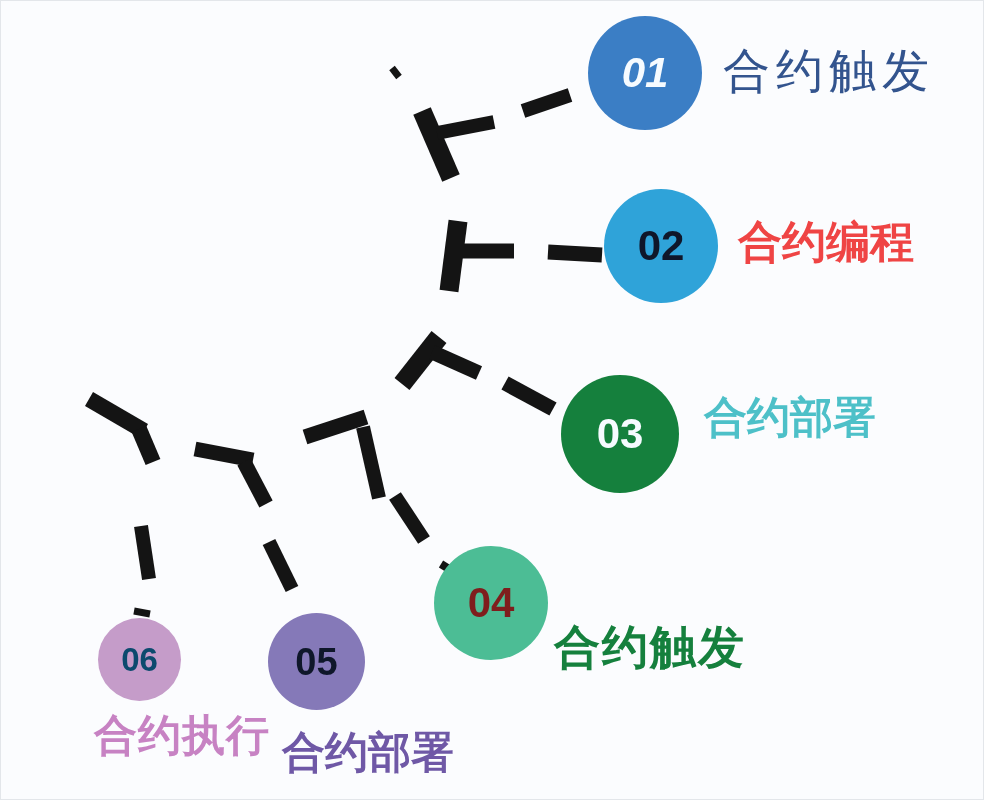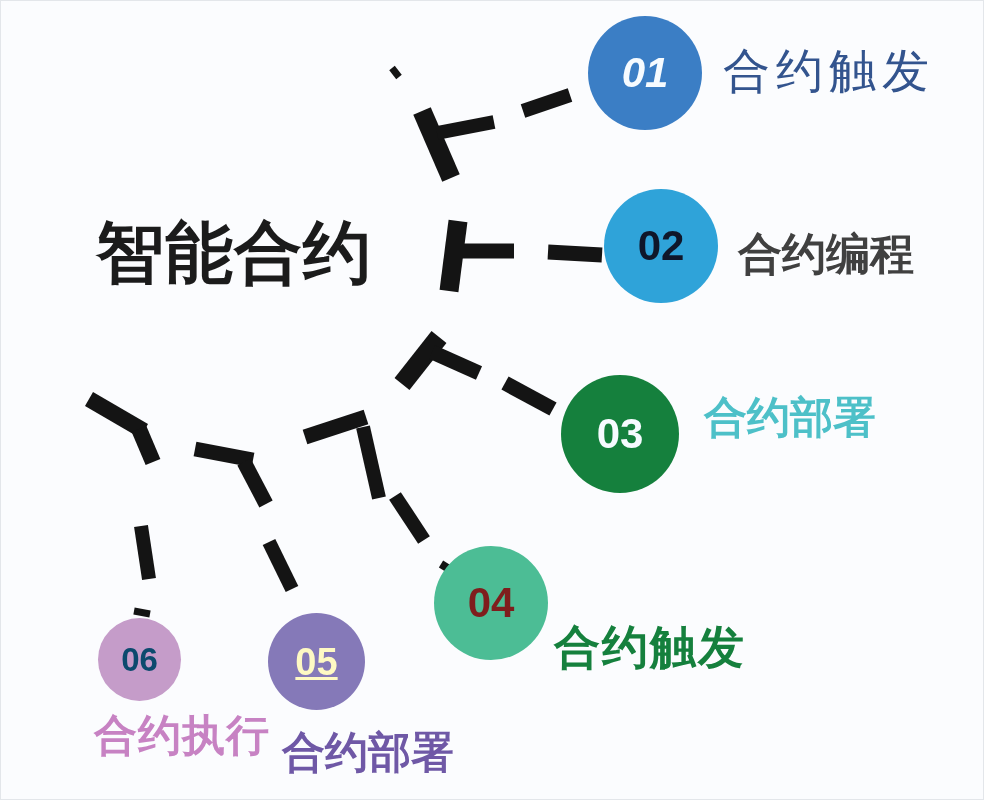--- a/index.html
+++ b/index.html
@@ -106,53 +106,52 @@
     </g>
 
     <g>
       <path d="M88,398 L143,430" stroke-width="16" style="stroke: rgb(20, 20, 20);"></path>
       <path d="M138,428 L152,461" stroke-width="16" style="stroke: rgb(20, 20, 20);"></path>
       <path d="M140,525 L148,578" stroke-width="14" style="stroke: rgb(20, 20, 20);"></path>
       <path d="M133,610 L149,613" stroke-width="7" style="stroke: rgb(20, 20, 20);"></path>
     </g>
   </svg>
 
-  <h1 class="title" style="color: rgb(27, 27, 27);">智能合约</h1>
 
   <div class="node">
     <div class="circle c1" style="background: rgb(59, 126, 197);">
       <span class="num n1" style="color: rgb(246, 251, 255); font-style: italic;">01</span>
     </div>
     <div class="label l1" style="color: rgb(51, 84, 142);">合约触发</div>
   </div>
 
   <div class="node">
     <div class="circle c2" style="background: rgb(47, 163, 217);">
       <span class="num n2" style="color: #0f172a;">02</span>
     </div>
-    <div class="label l2" style="color: #404040; margin-top: 12px;">合约编程</div>
+    <div class="label l2" style="color: #ef4444;">合约编程</div>
   </div>
 
   <div class="node">
     <div class="circle c3" style="background: #15803d;">
       <span class="num n3" style="color: rgb(246, 251, 255);">03</span>
     </div>
     <div class="label l3" style="color: rgb(77, 192, 200);">合约部署</div>
   </div>
 
   <div class="node">
     <div class="circle c4" style="background: rgb(76, 189, 149);">
       <span class="num n4" style="color: #7f1d1d;">04</span>
     </div>
     <div class="label l4" style="color: #15803d;">合约触发</div>
   </div>
 
   <div class="node">
     <div class="circle c5" style="background: rgb(133, 121, 184);">
-      <span class="num n5" style="color: #fef9c3; text-decoration: underline;">05</span>
+      <span class="num n5" style="color: #0f172a;">05</span>
     </div>
     <div class="label l5" style="color: rgb(111, 88, 166);">合约部署</div>
   </div>
 
   <div class="node">
     <div class="circle c6" style="background: rgb(197, 156, 201);">
       <span class="num n6" style="color: #0c4a6e;">06</span>
     </div>
     <div class="label l6" style="color: rgb(199, 130, 195); margin-left: 44px;">合约执行</div>
   </div>

